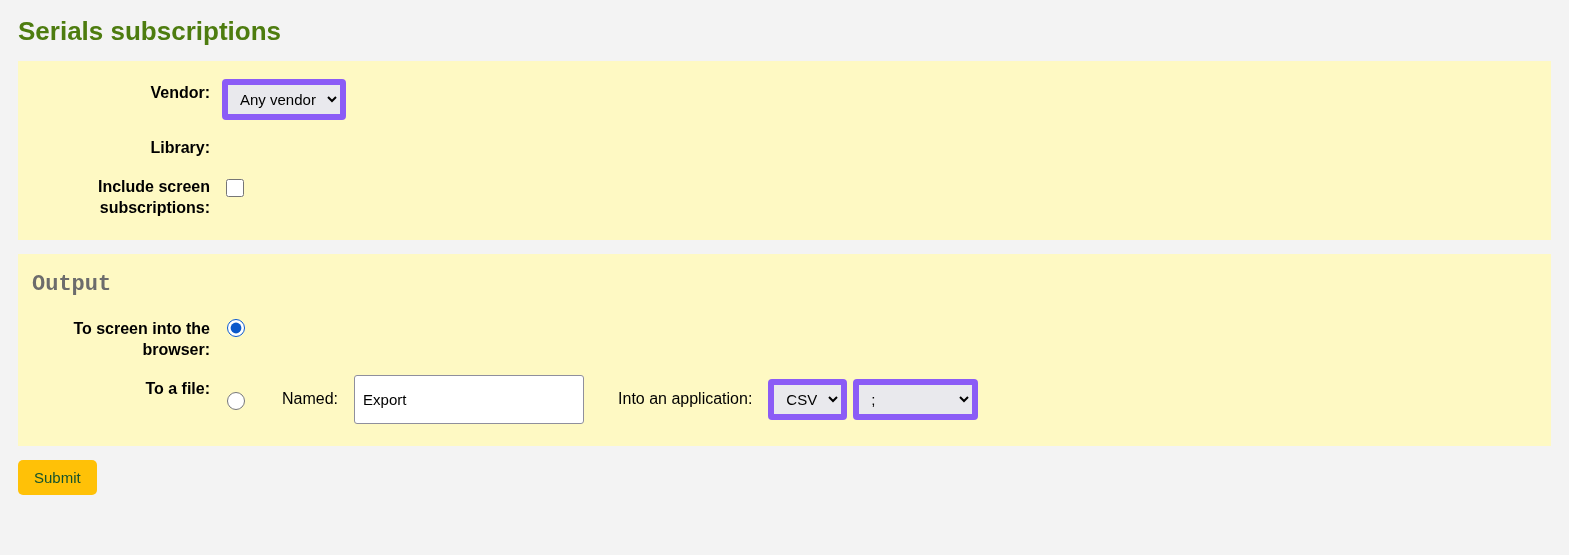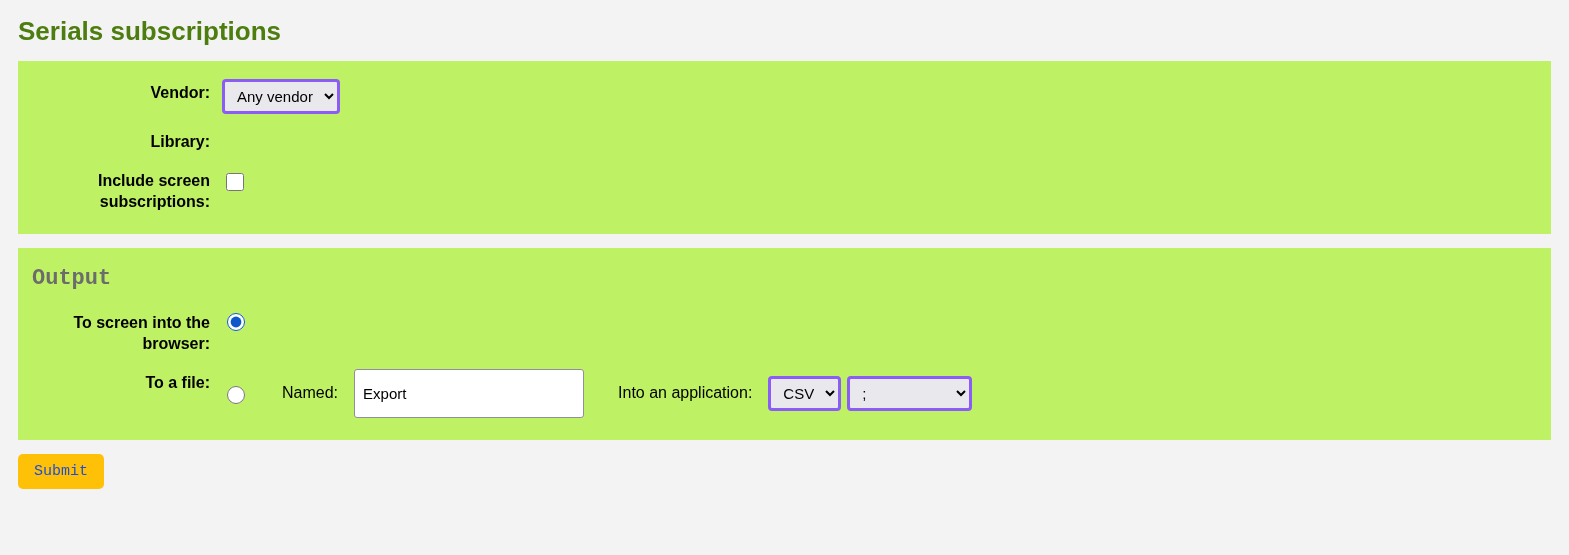--- a/index.html
+++ b/index.html
@@ -16,21 +16,21 @@
   .page {
     padding: 16px 18px;
   }
   h2.page-title {
     font-size: 26px;
     font-weight: 700;
     margin: 0 0 14px 0;
     color: #4d7c0f;
   }
   .panel {
-    background: #bef264;
+    background: #fef9c3;
     padding: 18px 14px 22px 14px;
     margin-bottom: 14px;
   }
   .panel h3 {
     font-size: 22px;
     font-weight: 700;
     color: #6c6c6c;
     margin: 0 0 18px 0;
     font-family: Liberation Mono, monospace;
   }
@@ -51,21 +51,21 @@
     line-height: 1.3;
   }
   .control-col {
     display: flex;
     align-items: center;
     flex-wrap: wrap;
     gap: 6px;
   }
   select {
     background: #e9e9ed;
-    border: 3px solid #8b5cf6;
+    border: 6px solid #8b5cf6;
     border-radius: 4px;
     padding: 5px 8px;
     font-size: 15px;
     font-family: inherit;
     cursor: pointer;
   }
   input[type="text"] {
     border: 1px solid #8f8f9d;
     border-radius: 3px;
     padding: 15px 8px;
@@ -91,23 +91,23 @@
     font-weight: 400;
     margin-left: 28px;
     margin-right: 10px;
   }
   .submit-btn {
     background: #ffc107;
     border: none;
     border-radius: 5px;
     padding: 9px 16px;
     font-size: 15px;
-    font-family: Liberation Mono, monospace;
+    font-family: Liberation Sans, sans-serif;
     cursor: pointer;
-    color: #1d4ed8;
+    color: #14532d;
   }
   .sep-select {
     min-width: 125px;
   }
 </style>
 </head>
 <body>
 
 <div class="page">
 

